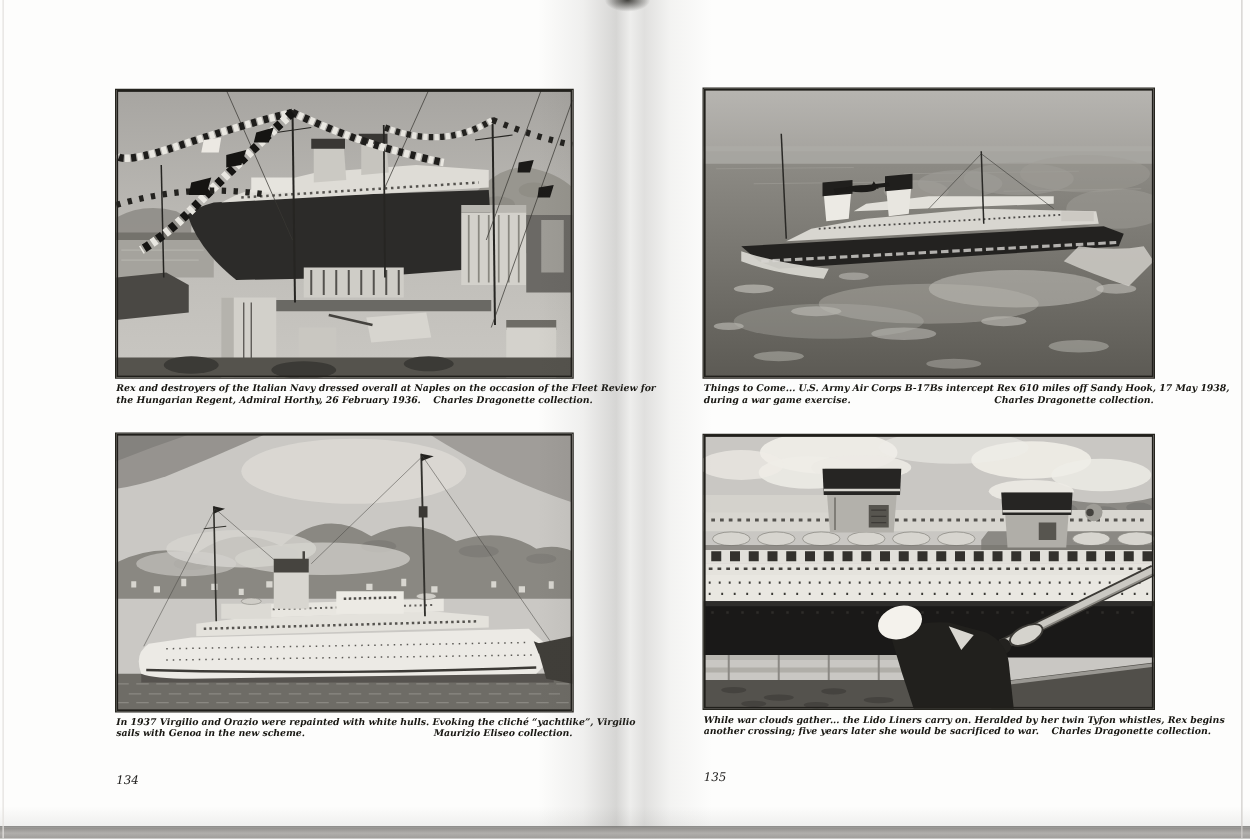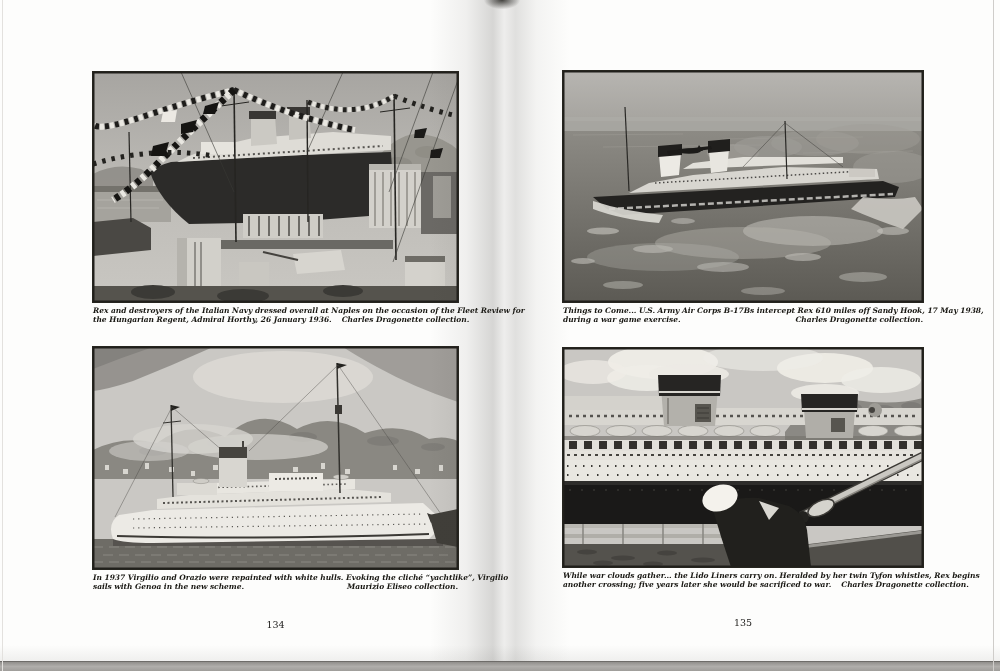--- a/index.html
+++ b/index.html
@@ -7,21 +7,21 @@
           font-family:"DejaVu Serif", serif;}
   .fig{position:absolute;}
   .photo{position:relative;box-shadow:0 0 0 1px #26251f;background:#b9b7b2;}
   .photo svg{display:block;width:100%;height:100%;}
   .caption{font-style:italic;font-weight:bold;font-size:7.5px;line-height:9.4px;
            color:#181712;margin-top:4px;letter-spacing:-0.04px;}
   .cap-line1{white-space:nowrap;}
   .cap-line2{display:flex;justify-content:space-between;}
   .cap-line2 span{white-space:nowrap;}
   .credit{margin-left:10px;}
-  .page-num{position:absolute;font-size:9.5px;color:#232220;text-align:center;}
+  .page-num{position:absolute;font-size:9.5px;color:#232220;font-style:italic;}
   .gutter{position:absolute;left:430px;top:0;width:140px;height:671px;pointer-events:none;
     background:linear-gradient(90deg, rgba(58,56,52,0) 0%, rgba(58,56,52,0.07) 26%,
       rgba(58,56,52,0.20) 45%, rgba(58,56,52,0.08) 53%, rgba(58,56,52,0.15) 61%,
       rgba(58,56,52,0.05) 76%, rgba(58,56,52,0) 100%);}
   .gutter-notch{position:absolute;left:479px;top:0;width:46px;height:13px;pointer-events:none;
     background:radial-gradient(ellipse 55% 100% at 50% 0%, rgba(36,35,31,0.85), rgba(36,35,31,0) 72%);}
   .bottom-edge{position:absolute;left:0;top:661px;width:1000px;height:10px;
     border-top:1px solid #6e6c69;
     background:linear-gradient(180deg,#918f8c 0%,#b0aeab 45%,#9b9996 100%);}
   .bottom-shadow{position:absolute;left:0;top:645px;width:1000px;height:16px;
@@ -136,21 +136,21 @@
         <polygon points="112,34 126,30 122,42 110,42" fill="#151412"></polygon>
         <polygon points="70,40 84,38 82,50 68,50" fill="#ece9e3"></polygon>
         <polygon points="322,58 334,56 331,66 321,66" fill="#1b1a18"></polygon>
         <polygon points="338,78 350,76 347,86 337,86" fill="#1b1a18"></polygon>
         <rect x="0.75" y="0.75" width="363.5" height="228.5" fill="none" stroke="#201f1b" stroke-width="1.5"></rect>
       </svg>
     </div>
     <figcaption class="caption">
       <div class="cap-line1">Rex and destroyers of the Italian Navy dressed overall at Naples on the occasion of the Fleet Review for</div>
       <div class="cap-line2">
-        <span>the Hungarian Regent, Admiral Horthy, 26 January 1936.</span>
+        <span>the Hungarian Regent, Admiral Horthy, 26 February 1936.</span>
         <span class="credit">Charles Dragonette collection.</span>
       </div>
     </figcaption>
   </figure>
 
   <figure class="fig" style="left:563px;top:71px;width:360px;margin:0;">
     <div class="photo" style="height:231px;" aria-label="Aerial view of Rex at sea with a U.S. Army Air Corps B-17 flying alongside">
       <svg viewBox="0 0 360 231" preserveAspectRatio="none">
         <defs>
           <linearGradient id="sea2" x1="0" y1="0" x2="0" y2="1">

